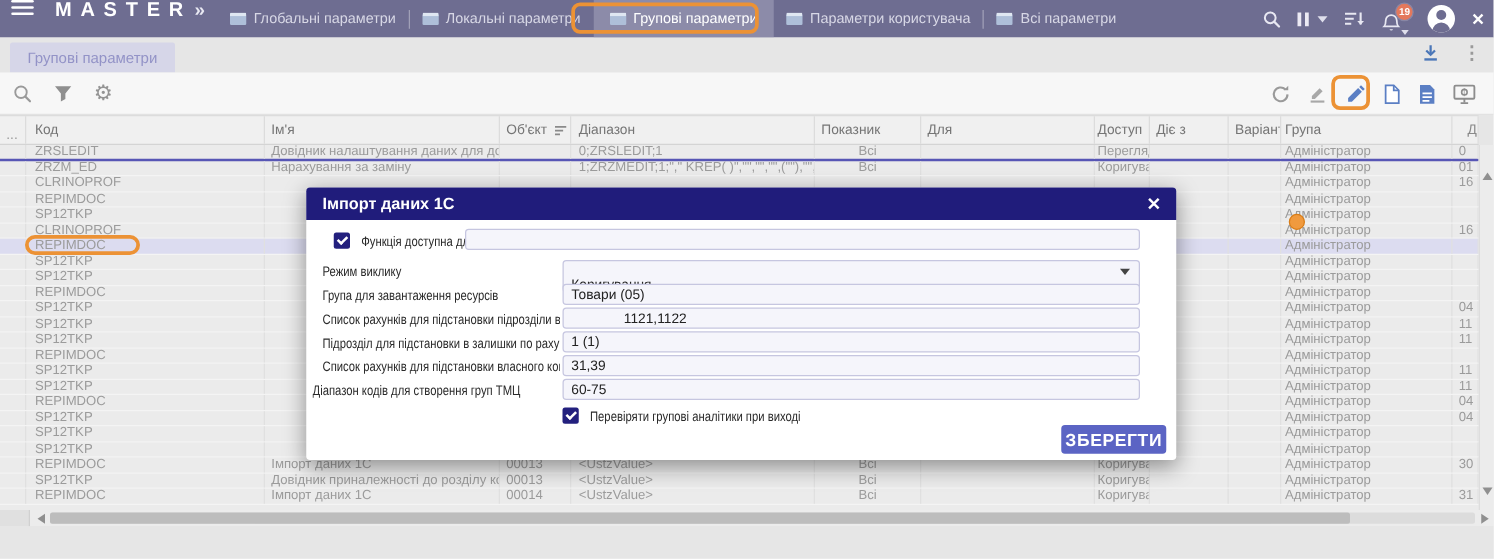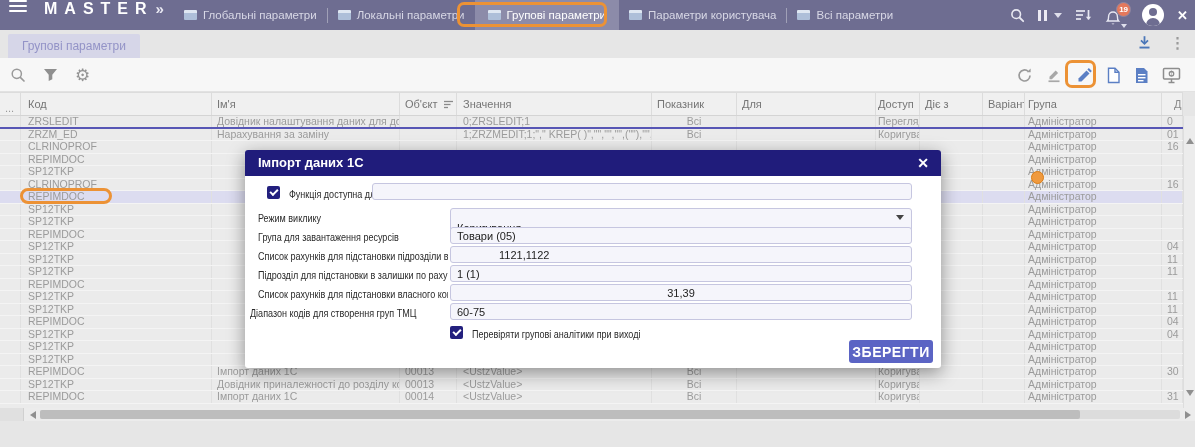--- a/index.html
+++ b/index.html
@@ -245,21 +245,21 @@
     <div class="hc c1">Код</div>
     <div class="hc c2">Ім'я</div>
     <div class="hc c3">
       <span>Об'єкт</span>
       <svg class="sorticon" width="11" height="10" viewBox="0 0 11 10">
           <line x1="0" y1="2.5" x2="9" y2="2.5" stroke="#8a8a8a" stroke-width="1.3"></line>
           <line x1="0" y1="5.5" x2="6.5" y2="5.5" stroke="#8a8a8a" stroke-width="1.3"></line>
           <line x1="0" y1="8.5" x2="4" y2="8.5" stroke="#8a8a8a" stroke-width="1.3"></line>
         </svg>
     </div>
-    <div class="hc c4">Значення</div>
+    <div class="hc c4">Діапазон</div>
     <div class="hc c5" style="justify-content:flex-start;padding-left:5px;text-align:left">Показник</div>
     <div class="hc c6">Для</div>
     <div class="hc c7">Доступ</div>
     <div class="hc c8">Діє з</div>
     <div class="hc c9">Варіант</div>
     <div class="hc c10">Група</div>
     <div class="hc c11">Д</div>
   </div>
 
   <div class="grid-body">
@@ -622,21 +622,21 @@
     <div class="mlabel" style="left:13px;top:81px;width:190px"><span>Група для завантаження ресурсів</span></div>
     <input class="minput" style="left: 205px; top: 77px; width: 462px;" value="Товари (05)">
 
     <div class="mlabel" style="left:13px;top:100px;width:190px"><span>Список рахунків для підстановки підрозділи в залиш</span></div>
     <input class="minput" style="left: 205px; top: 96px; width: 462px; padding-left: 48px;" value="1121,1122">
 
     <div class="mlabel" style="left:13px;top:119px;width:190px"><span>Підрозділ для підстановки в залишки по рахунках</span></div>
     <input class="minput" style="left: 205px; top: 115px; width: 462px;" value="1 (1)">
 
     <div class="mlabel" style="left:13px;top:138px;width:190px"><span>Список рахунків для підстановки власного контраген</span></div>
-    <input class="minput" style="left: 205px; top: 134px; width: 462px; text-align: center;" value="31,39">
+    <input class="minput" style="left: 205px; top: 134px; width: 462px;" value="31,39">
 
     <div class="mlabel" style="left:5px;top:157px;width:190px"><span>Діапазон кодів для створення груп ТМЦ</span></div>
     <input class="minput" style="left: 205px; top: 153px; width: 462px;" value="60-75">
 
     <div class="cb" style="left:205px;top:176px"></div>
     <div class="mlabel" style="left:227px;top:178px;width:280px"><span>Перевіряти групові аналітики при виході</span></div>
 
     <button class="savebtn">ЗБЕРЕГТИ</button>
   </div>
 

